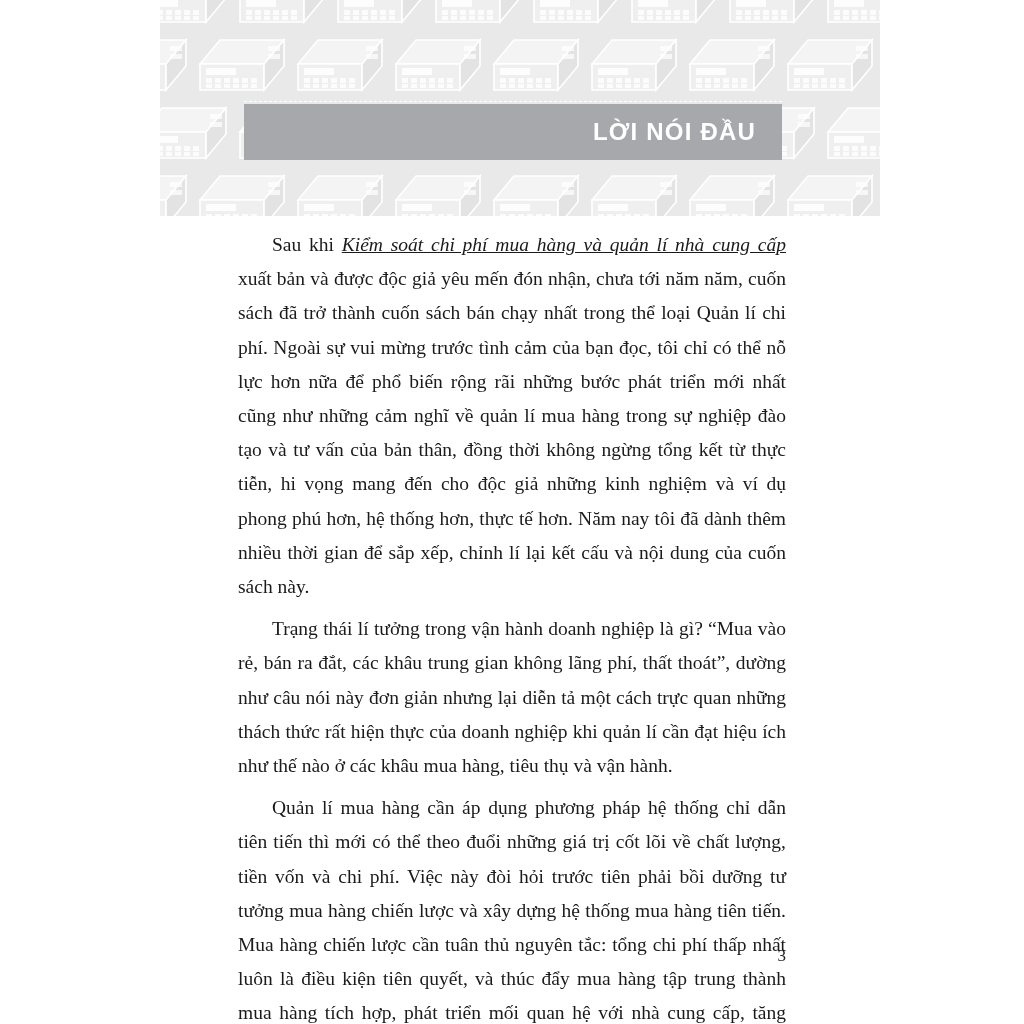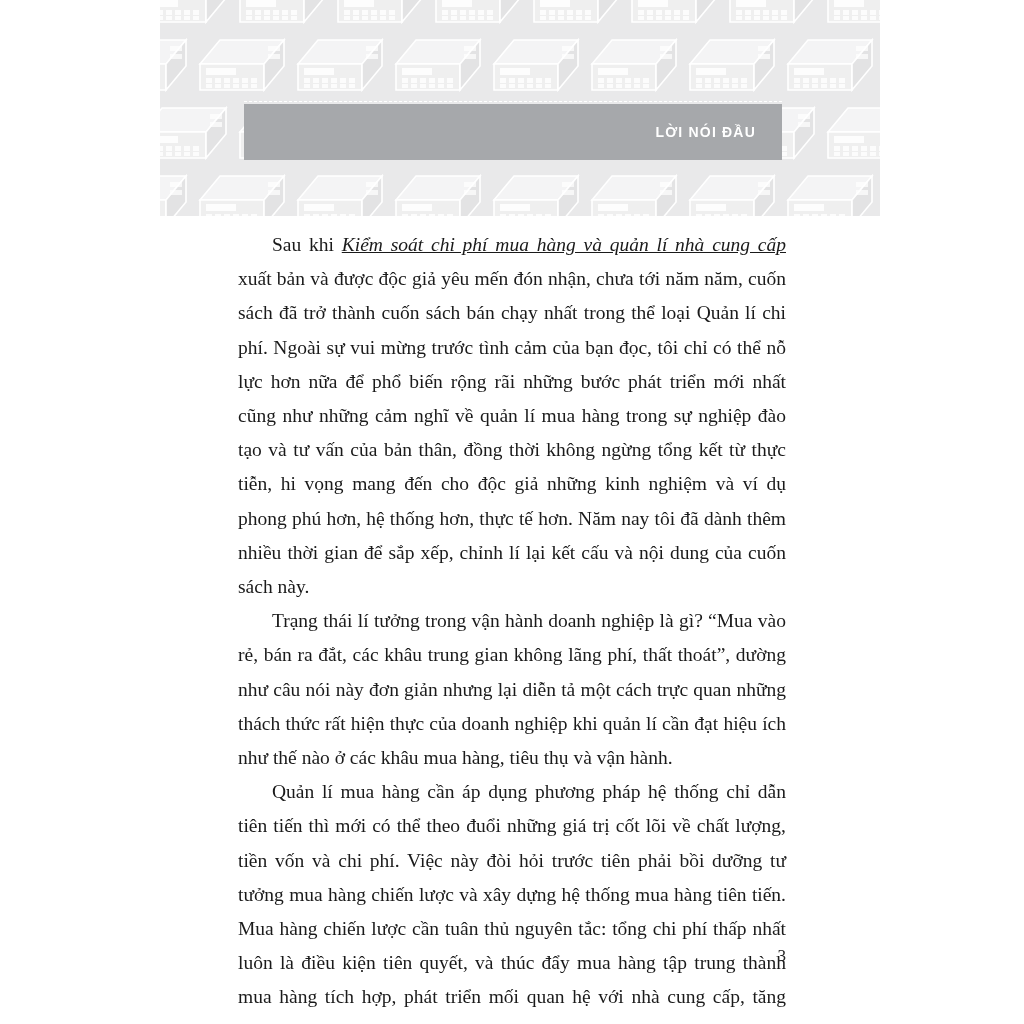--- a/index.html
+++ b/index.html
@@ -60,21 +60,21 @@
     left: 0;
     top: -3px;
     width: 100%;
     height: 0;
     border-top: 1px dashed #ffffff;
   }
   .title-text {
     color: #ffffff;
     font-family: "Liberation Sans", sans-serif;
     font-weight: bold;
-    font-size: 14px;
+    font-size: 24px;
     letter-spacing: 1.2px;
     padding-right: 26px;
     line-height: 56px;
   }
 
   
   .content {
     position: absolute;
     left: 238px;
     top: 228px;
@@ -83,21 +83,21 @@
   .content p {
     margin: 0 0 0 0;
     text-align: justify;
     text-justify: inter-word;
     font-size: 19.5px;
     line-height: 34.2px;
     text-indent: 34px;
     hyphens: none;
   }
   .content p + p {
-    margin-top: 0px;
+    margin-top: 8px;
   }
   .content p em {
     font-style: italic;
     text-decoration: underline;
   }
 
   .page-number {
     position: absolute;
     left: 238px;
     top: 946px;

